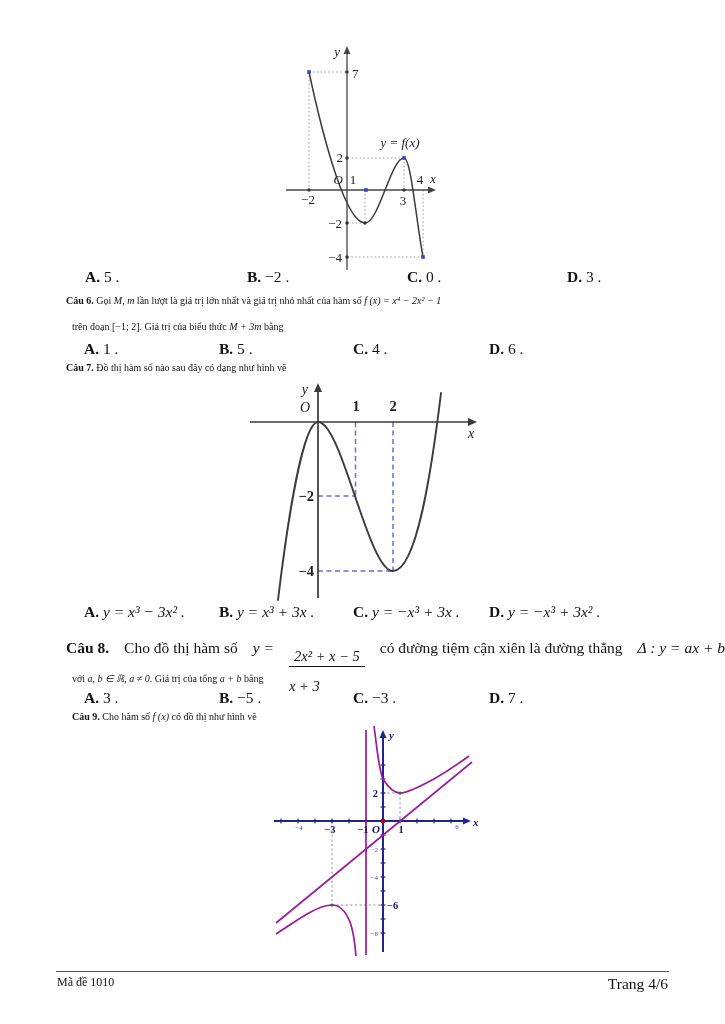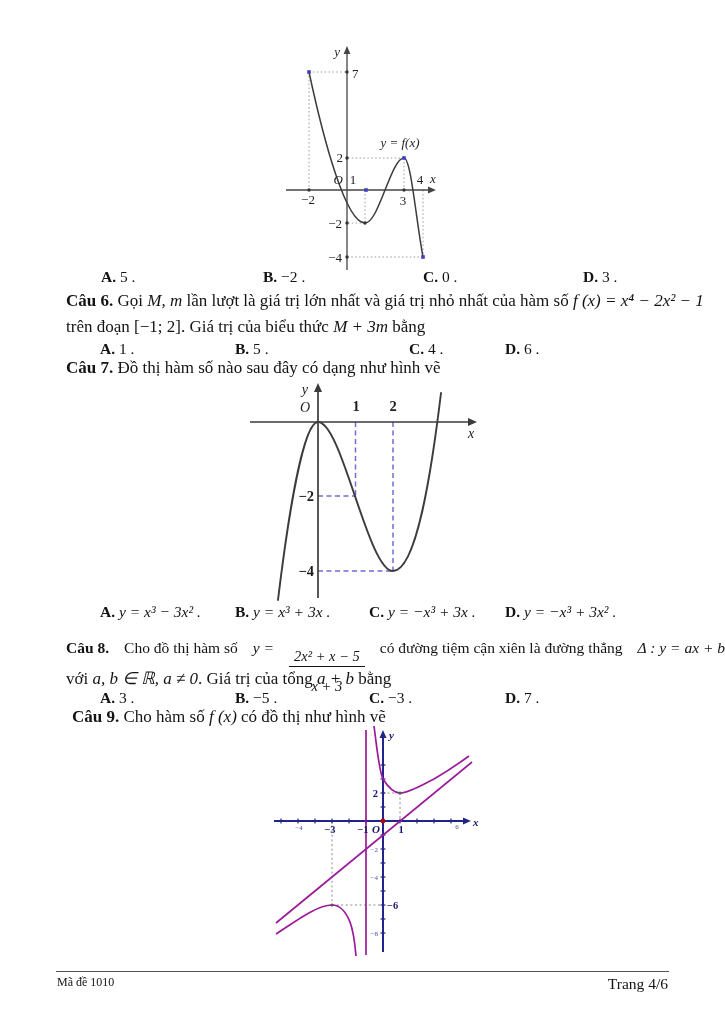--- a/index.html
+++ b/index.html
@@ -1,29 +1,29 @@
 <!DOCTYPE html>
 <html><head>
 <meta charset="utf-8">
 <style>
   html,body { margin:0; padding:0; background:#e8e8e8; }
   .page {
     position:relative; width:725px; height:1024px; background:#ffffff;
     font-family:"Liberation Serif", serif; color:#131313; overflow:hidden;
     margin:0 auto;
   }
-  .line { position:absolute; font-size:17px; line-height:21px; white-space:nowrap; }
+  .line { position:absolute; font-size:10px; line-height:21px; white-space:nowrap; }
   .b  { font-weight:bold; }
   .m  { font-style:italic; }
-  .opts { position:absolute; left:16px; width:596px; height:22px; }
+  .opts { position:absolute; left:0; width:596px; height:22px; }
   .opt  { position:absolute; top:0; font-size:15.5px; white-space:nowrap; }
   .opt .letter { font-weight:bold; }
   .flexline { position:absolute; display:flex; align-items:center; font-size:15.5px; white-space:nowrap;gap:10px; }
   .flexline > * { margin-right:5px; }
-  .frac { display:inline-block; text-align:center; line-height:1.1; font-size:14.5px; font-style:italic;margin-top:48px; }
+  .frac { display:inline-block; text-align:left; line-height:1.1; font-size:14.5px; font-style:italic;margin-top:48px; }
   .frac .num { display:block; padding:0 5px 1px; border-bottom:1.3px solid #131313; }
   .frac .den { display:block; padding-top:12px; }
   .footer-rule { position:absolute; left:56px; right:56px; top:971px; border-top:1.5px solid #555; }
   .footer-left  { position:absolute; left:57px;  top:975px; font-size:12px; }
   .footer-right { position:absolute; right:57px; top:975px; font-size:15.5px; }
   svg { position:absolute; overflow:visible; }
   .gtxt  { font-family:"Liberation Serif", serif; font-size:13px; font-style:italic; fill:#222; }
   .gnum  { font-family:"Liberation Serif", serif; font-size:13px; fill:#222; }
   .g2num { font-family:"Liberation Serif", serif; font-size:14.5px; font-weight:bold; fill:#1c1c1c; }
   .g2txt { font-family:"Liberation Serif", serif; font-size:14px; font-style:italic; fill:#1c1c1c; }
@@ -96,30 +96,30 @@
     <span class="opt" style="left:567px;"><span class="letter">D.</span> <span>3 .</span></span>
   </div>
 
   <div class="line" style="left:66px; top:290px;">
     <span class="b">Câu 6.</span>
     <span>Gọi</span>
     <span class="m">M, m</span>
     <span>lần lượt là giá trị lớn nhất và giá trị nhỏ nhất của hàm số</span>
     <span class="m">f (x) = x⁴ − 2x² − 1</span>
   </div>
-  <div class="line" style="left:66px; top:316px;">
+  <div class="line" style="left:72px; top:316px;">
     <span>trên đoạn</span>
     <span>[−1; 2]</span><span>. Giá trị của biểu thức</span>
     <span class="m">M + 3m</span>
     <span>bằng</span>
   </div>
   <div class="opts" style="top:340px;">
     <span class="opt" style="left:84px;"><span class="letter">A.</span> <span>1 .</span></span>
     <span class="opt" style="left:219px;"><span class="letter">B.</span> <span>5 .</span></span>
-    <span class="opt" style="left:353px;margin-left:40px;"><span class="letter">C.</span> <span>4 .</span></span>
+    <span class="opt" style="left:353px;"><span class="letter">C.</span> <span>4 .</span></span>
     <span class="opt" style="left:489px;"><span class="letter">D.</span> <span>6 .</span></span>
   </div>
 
   <div class="line" style="left:66px; top:357px;">
     <span class="b">Câu 7.</span>
     <span>Đồ thị hàm số nào sau đây có dạng như hình vẽ</span>
   </div>
 
   <svg style="left:244px; top:381px;" width="240" height="221" viewBox="0 0 240 221">
 
@@ -159,21 +159,21 @@
     <span class="b">Câu 8.</span>
     <span>Cho đồ thị hàm số</span>
     <span class="m">y =</span>
     <span class="frac">
       <span class="num">2x² + x − 5</span>
       <span class="den">x + 3</span>
     </span>
     <span>có đường tiệm cận xiên là đường thẳng</span>
     <span class="m">Δ : y = ax + b</span>
   </div>
-  <div class="line" style="left:66px; top:668px;">
+  <div class="line" style="left:72px; top:668px;">
     <span>với</span>
     <span class="m">a, b ∈ ℝ, a ≠ 0</span><span>. Giá trị của tổng</span>
     <span class="m">a + b</span>
     <span>bằng</span>
   </div>
   <div class="opts" style="top:689px;">
     <span class="opt" style="left:84px;"><span class="letter">A.</span> <span>3 .</span></span>
     <span class="opt" style="left:219px;"><span class="letter">B.</span> <span>−5 .</span></span>
     <span class="opt" style="left:353px;"><span class="letter">C.</span> <span>−3 .</span></span>
     <span class="opt" style="left:489px;"><span class="letter">D.</span> <span>7 .</span></span>

